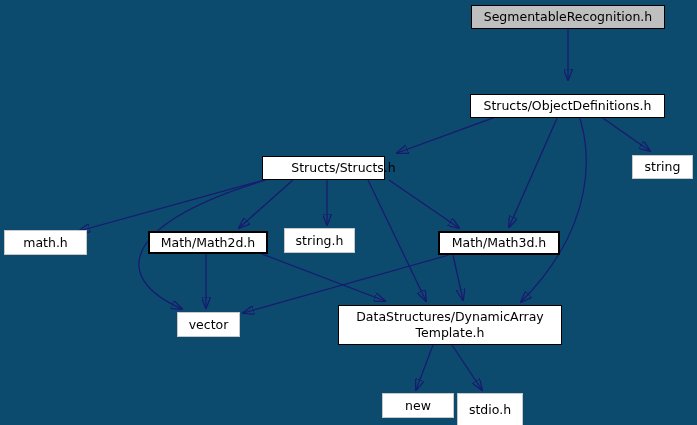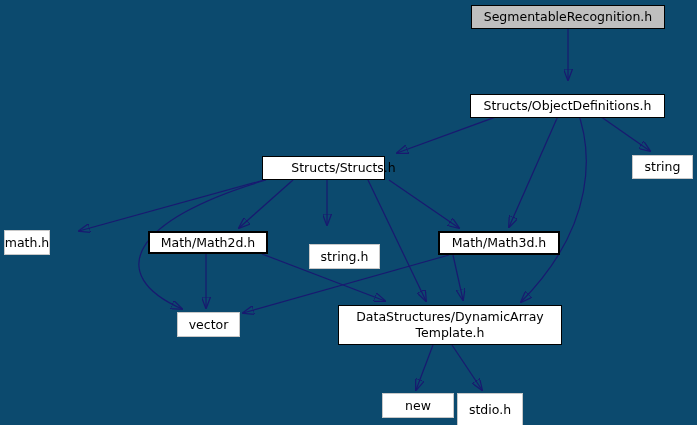--- a/index.html
+++ b/index.html
@@ -68,25 +68,25 @@
   </svg>
 
   <div class="node current" style="left:471px; top:5px; width:194px; height:24px;">SegmentableRecognition.h</div>
 
   <div class="node" style="left:470px; top:94px; width:195px; height:24px;">Structs/ObjectDefinitions.h</div>
 
   <div class="node" style="left:262px; top:156px; width:123px; height:24px;padding-left:40px;">Structs/Structs.h</div>
 
   <div class="node external" style="left:632px; top:155px; width:61px; height:24px;">string</div>
 
-  <div class="node external" style="left:4px; top:230px; width:46px; height:25px;">math.h</div>
+  <div class="node external" style="left:4px; top:230px; width:83px; height:25px;">math.h</div>
 
   <div class="node bold" style="left:148px; top:231px; width:120px; height:23px;">Math/Math2d.h</div>
 
-  <div class="node external" style="left:309px; top:228px; width:71px; height:25px;margin-top:16px;">string.h</div>
+  <div class="node external" style="left:284px; top:228px; width:71px; height:25px;">string.h</div>
 
   <div class="node bold" style="left:438px; top:231px; width:122px; height:24px;">Math/Math3d.h</div>
 
   <div class="node external" style="left:177px; top:312px; width:63px; height:25px;">vector</div>
 
   <div class="node" style="left:338px; top:305px; width:224px; height:40px;">
     <span>DataStructures/DynamicArray</span>
     <span>Template.h</span>
   </div>
 

